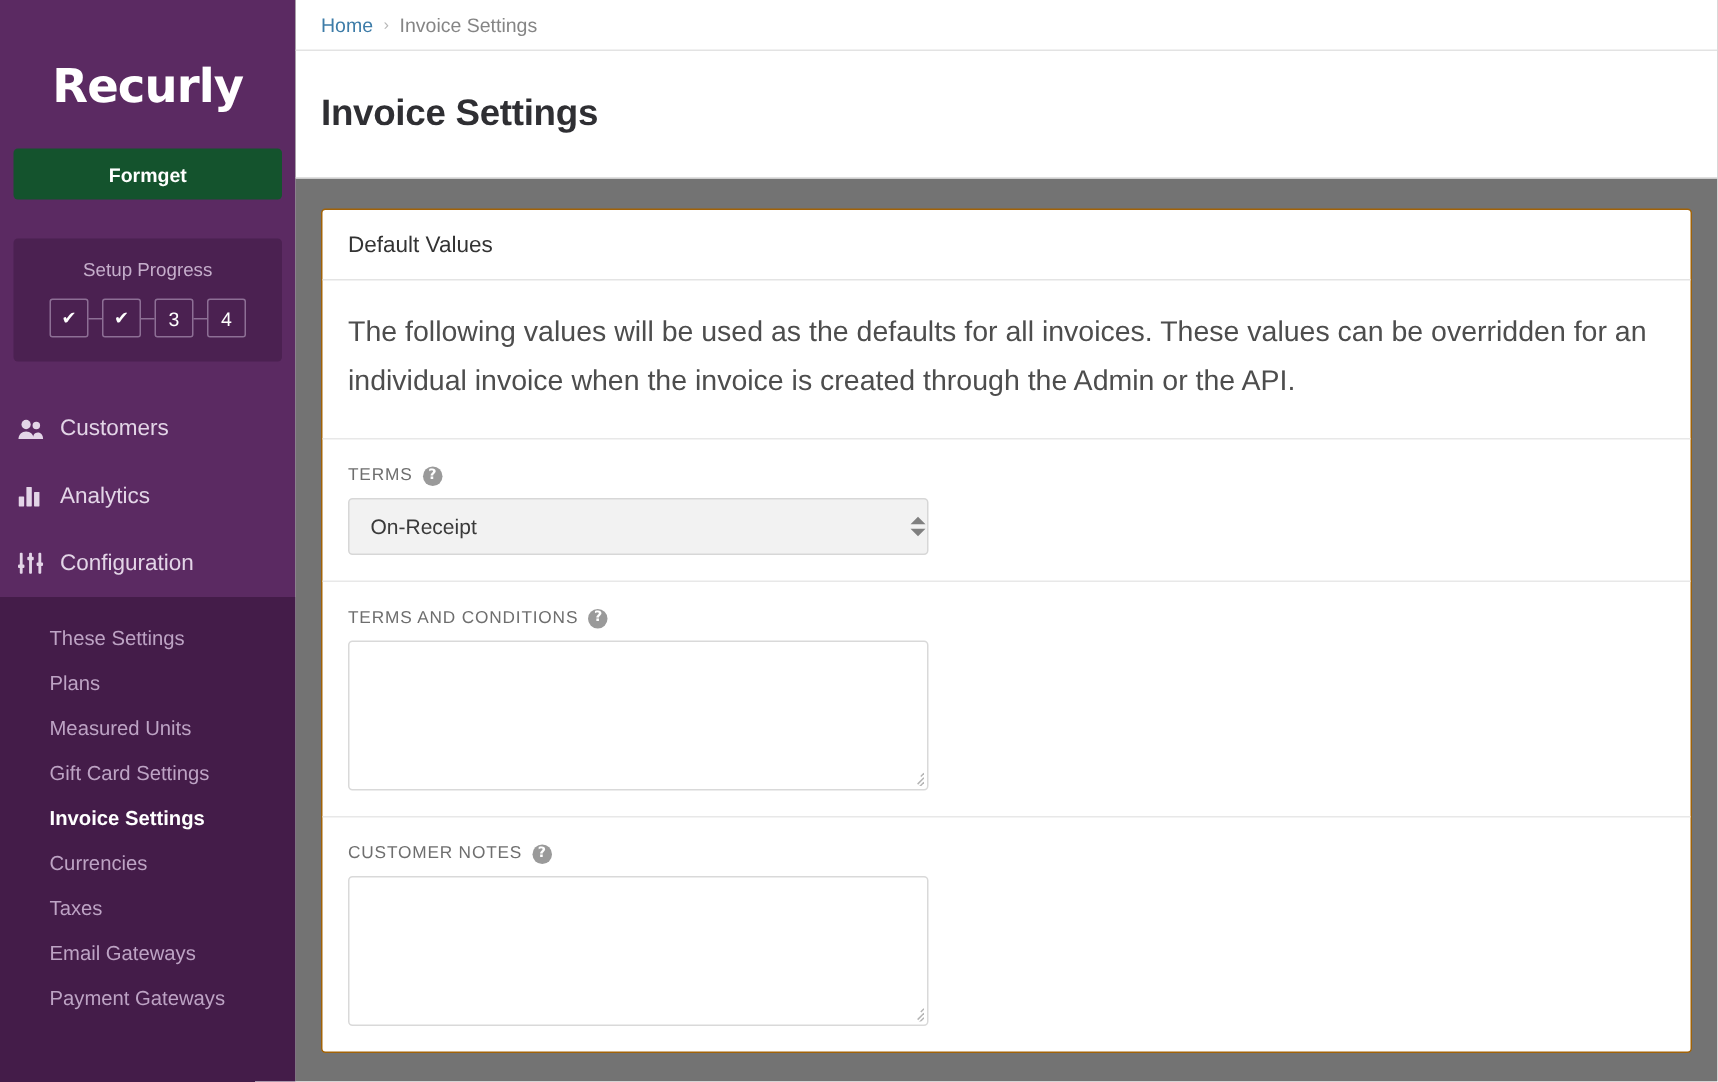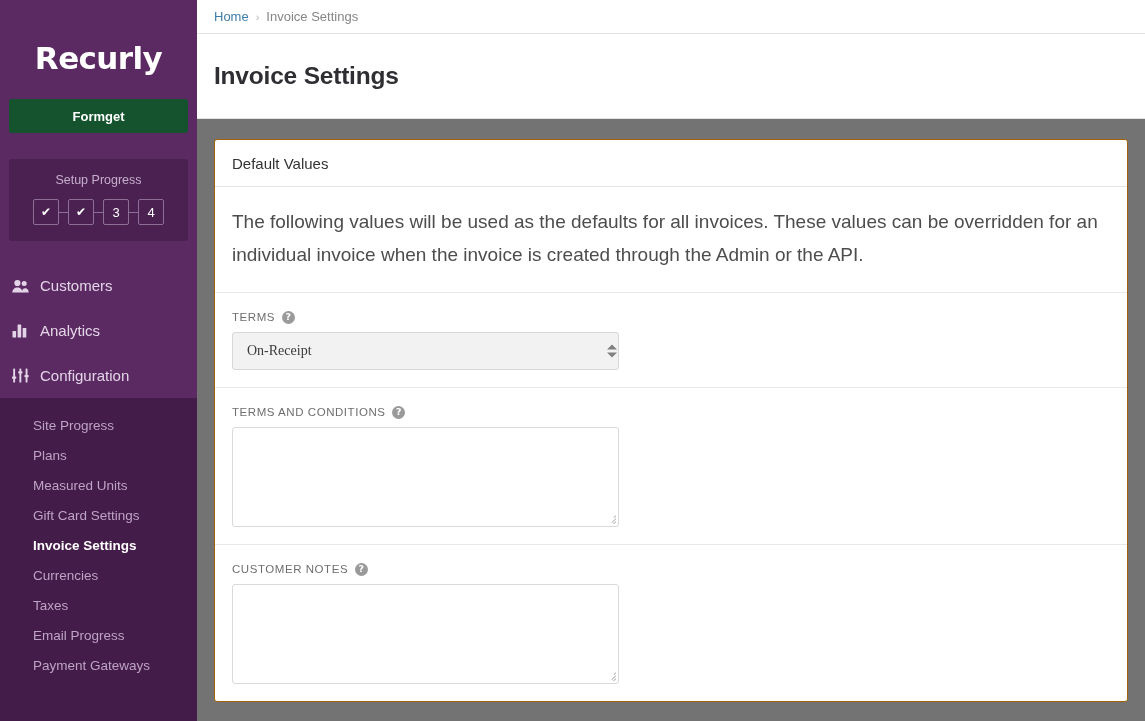--- a/index.html
+++ b/index.html
@@ -203,21 +203,21 @@
     border-radius: 50%;
     background: #9a9a9a;
     color: #ffffff;
     font-size: 9.5px;
     font-weight: bold;
     margin-left: 7px;
     cursor: pointer;
     font-family: "DejaVu Sans", sans-serif;
     line-height: 1;
   }
-  .select-wrap { position: relative; width: 399px; font-family: Liberation Serif, serif; }
+  .select-wrap { position: relative; width: 399px; }
   .select-box {
     width: 387px; height: 38px;
     background: #f2f2f2;
     border: 1px solid #d7d7d7;
     border-radius: 3px;
     display: flex; align-items: center;
     padding: 0 14px;
     font-size: 14px;
     color: #3a3a3a;
     cursor: pointer;
@@ -337,42 +337,42 @@
             <rect x="6.2" y="3.2" width="4.3" height="2.3" rx="0.7"></rect>
             <rect x="12.4" y="7" width="4.3" height="2.3" rx="0.7"></rect>
           </svg>
         </span>
         <span class="nav-label">Configuration</span>
       </div>
     </nav>
 
     <div class="subnav">
       <div class="subnav-item">
-          <span>Site Progress</span>
+          <span>These Settings</span>
         </div>
       <div class="subnav-item">
           <span>Plans</span>
         </div>
       <div class="subnav-item">
           <span>Measured Units</span>
         </div>
       <div class="subnav-item">
           <span>Gift Card Settings</span>
         </div>
       <div class="subnav-item active">
           <span>Invoice Settings</span>
         </div>
       <div class="subnav-item">
           <span>Currencies</span>
         </div>
       <div class="subnav-item">
           <span>Taxes</span>
         </div>
       <div class="subnav-item">
-          <span>Email Progress</span>
+          <span>Email Gateways</span>
         </div>
       <div class="subnav-item">
           <span>Payment Gateways</span>
         </div>
     </div>
   </aside>
 
   <div class="sb-scroll">
     <div class="sb-arrow">
       <span class="sb-arrow-glyph"></span>

